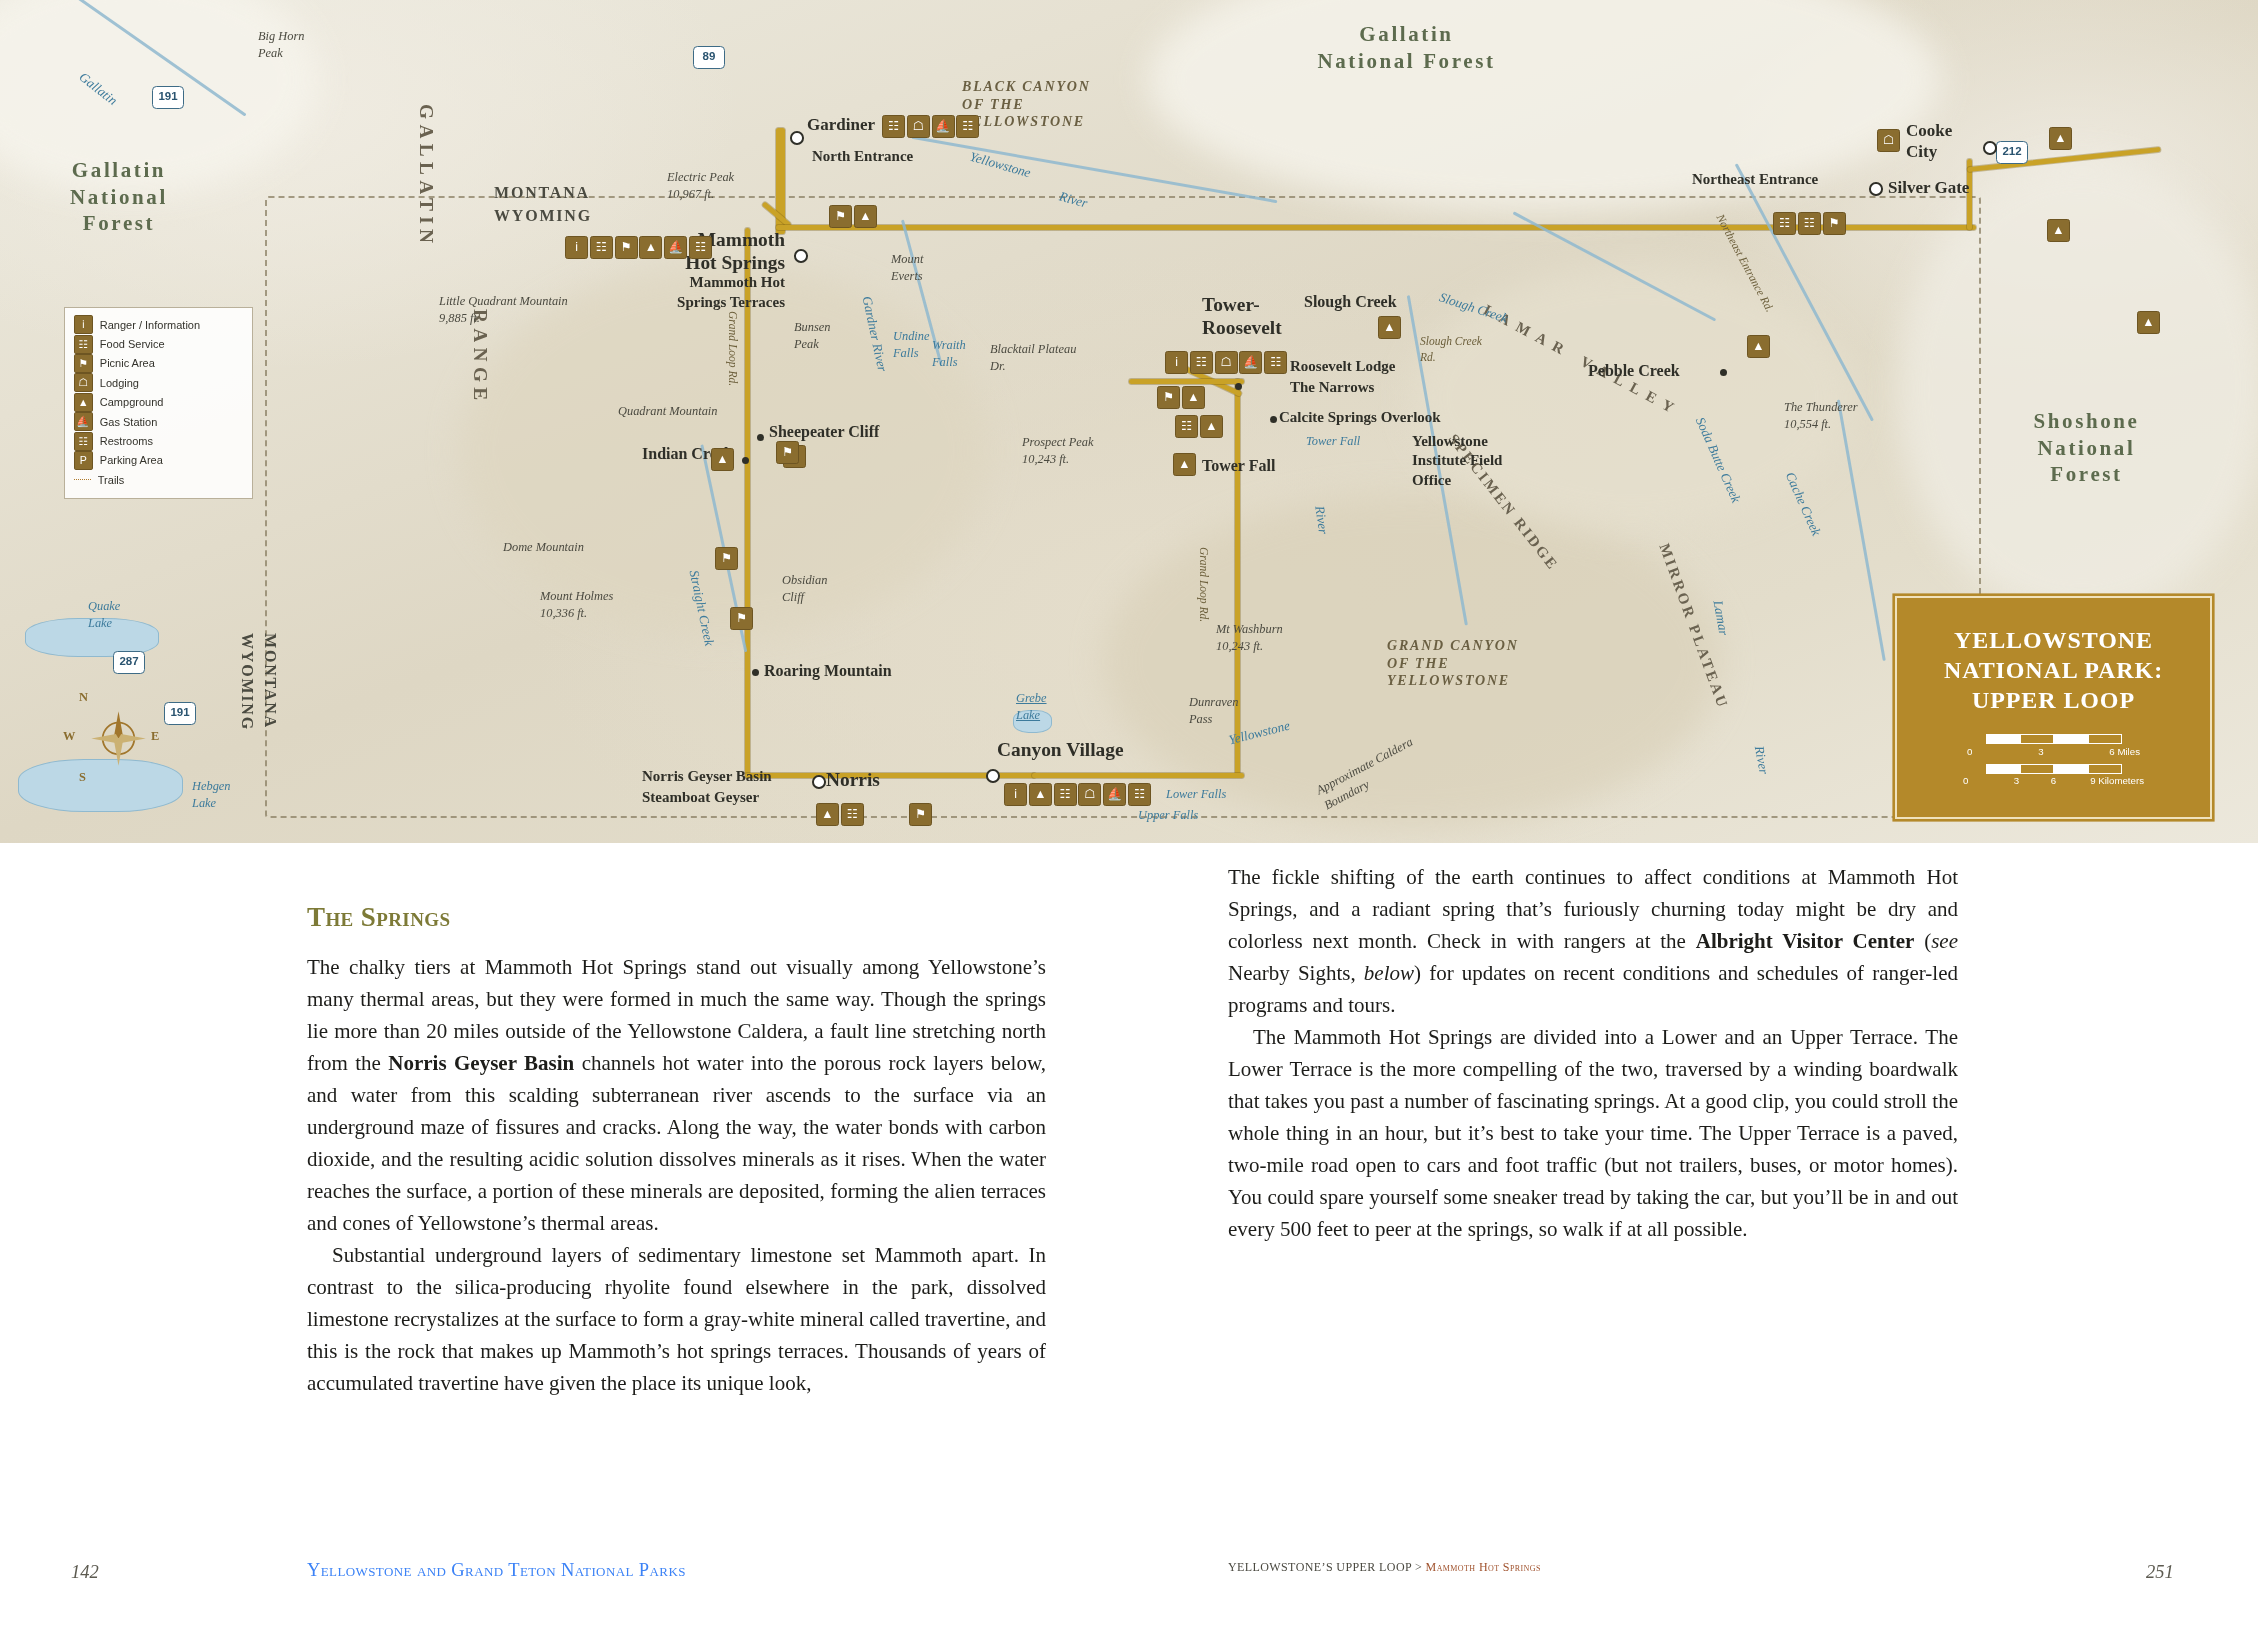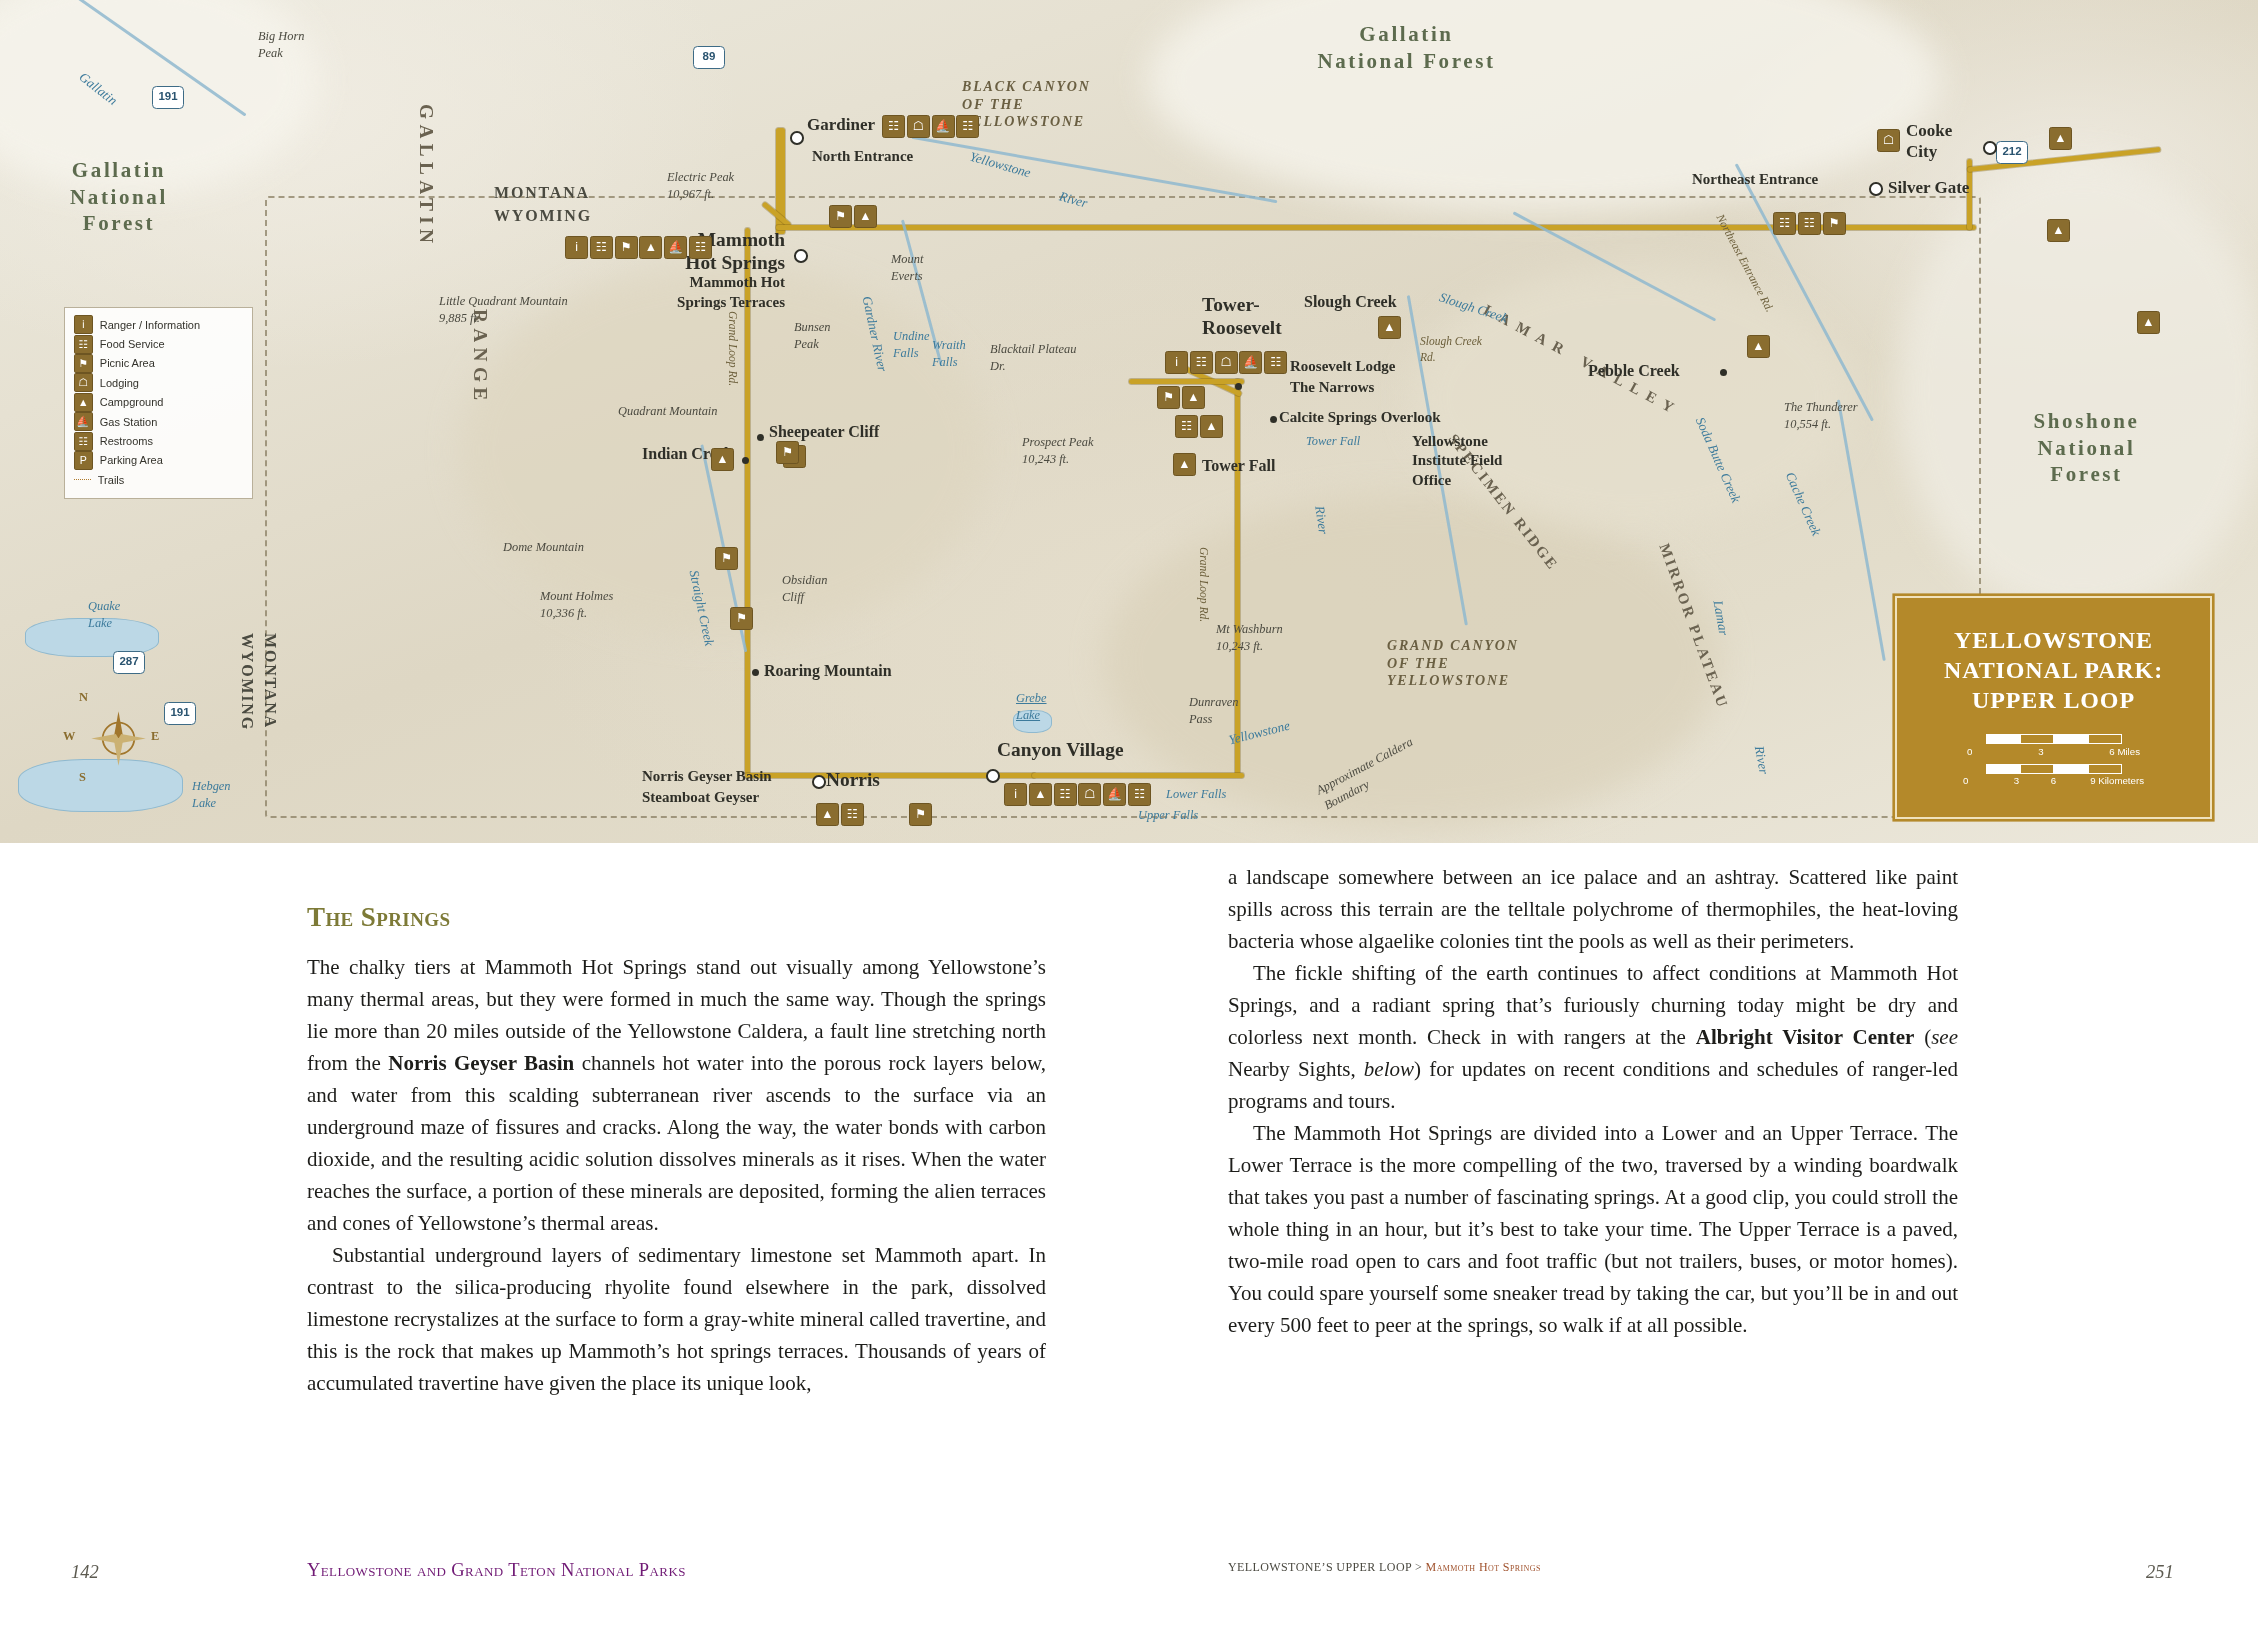--- a/index.html
+++ b/index.html
@@ -77,21 +77,21 @@
   #page{position:absolute;left:0;top:843px;width:2258px;height:800px;background:#fff;}
   .col{position:absolute;font-size:21px;line-height:32px;color:#1d1d1a;text-align:justify;}
   .col p{margin:0;text-indent:0;}
   .col p+p{text-indent:25px;}
   #sec-title{position:absolute;left:307px;top:59px;font-size:27px;color:#7d7a37;font-weight:bold;letter-spacing:0.4px;
      font-variant:small-caps;font-family:"Liberation Serif",serif;}
   #col-left{left:307px;top:108px;width:739px;}
   #col-right{left:1228px;top:17.6px;width:730px;}
   
   #pg-left{position:absolute;left:71px;top:1562px;font-size:18.5px;font-style:italic;color:#5c5a50;}
-  #foot-left{position:absolute;left:307px;top:1560px;font-size:18.5px;color:#701a75;font-variant:small-caps;letter-spacing:0.4px;text-align:center;}
+  #foot-left{position:absolute;left:307px;top:1560px;font-size:18.5px;color:#3b82f6;font-variant:small-caps;letter-spacing:0.4px;text-align:center;}
   #foot-right{position:absolute;left:1228px;top:1560px;font-size:12px;color:#4a4940;font-variant:small-caps;letter-spacing:0.4px;}
   #foot-right .hl{color:#a0522d;}
   #pg-right{position:absolute;left:2146px;top:1562px;font-size:18.5px;font-style:italic;color:#5c5a50;}
   .water{position:absolute;background:#bcd8e6;border:0.9px solid #8fb9cf;border-radius:40%;}
 </style>
 </head>
 <body>
 
 <div id="map-panel">
 
@@ -404,21 +404,20 @@
 <div id="page">
 
   <div id="sec-title">The Springs</div>
 
   <div class="col" id="col-left">
     <p>The chalky tiers at Mammoth Hot Springs stand out visually among Yellowstone’s many thermal areas, but they were formed in much the same way. Though the springs lie more than 20 miles outside of the Yellowstone Caldera, a fault line stretching north from the <b>Norris Geyser Basin</b> channels hot water into the porous rock layers below, and water from this scalding subterranean river ascends to the surface via an underground maze of fissures and cracks. Along the way, the water bonds with carbon dioxide, and the resulting acidic solution dissolves minerals as it rises. When the water reaches the surface, a portion of these minerals are deposited, forming the alien terraces and cones of Yellowstone’s thermal areas.</p>
     <p>Substantial underground layers of sedimentary limestone set Mammoth apart. In contrast to the silica-producing rhyolite found elsewhere in the park, dissolved limestone recrystalizes at the surface to form a gray-white mineral called travertine, and this is the rock that makes up Mammoth’s hot springs terraces. Thousands of years of accumulated travertine have given the place its unique look,</p>
   </div>
 
   <div class="col" id="col-right">
-    <p>a landscape somewhere between an ice palace and an ashtray. Scattered like paint spills across this terrain are the telltale polychrome of thermophiles, the heat-loving bacteria whose algaelike colonies tint the pools as well as their perimeters.</p>
     <p>The fickle shifting of the earth continues to affect conditions at Mammoth Hot Springs, and a radiant spring that’s furiously churning today might be dry and colorless next month. Check in with rangers at the <b>Albright Visitor Center</b> (<i>see</i> Nearby Sights, <i>below</i>) for updates on recent conditions and schedules of ranger-led programs and tours.</p>
     <p>The Mammoth Hot Springs are divided into a Lower and an Upper Terrace. The Lower Terrace is the more compelling of the two, traversed by a winding boardwalk that takes you past a number of fascinating springs. At a good clip, you could stroll the whole thing in an hour, but it’s best to take your time. The Upper Terrace is a paved, two-mile road open to cars and foot traffic (but not trailers, buses, or motor homes). You could spare yourself some sneaker tread by taking the car, but you’ll be in and out every 500 feet to peer at the springs, so walk if at all possible.</p>
   </div>
 
 </div>
 
 <div id="pg-left">142</div>
 <div id="foot-left">Yellowstone and Grand Teton National Parks</div>
 <div id="foot-right">
   <span>YELLOWSTONE’S UPPER LOOP &gt;</span>

